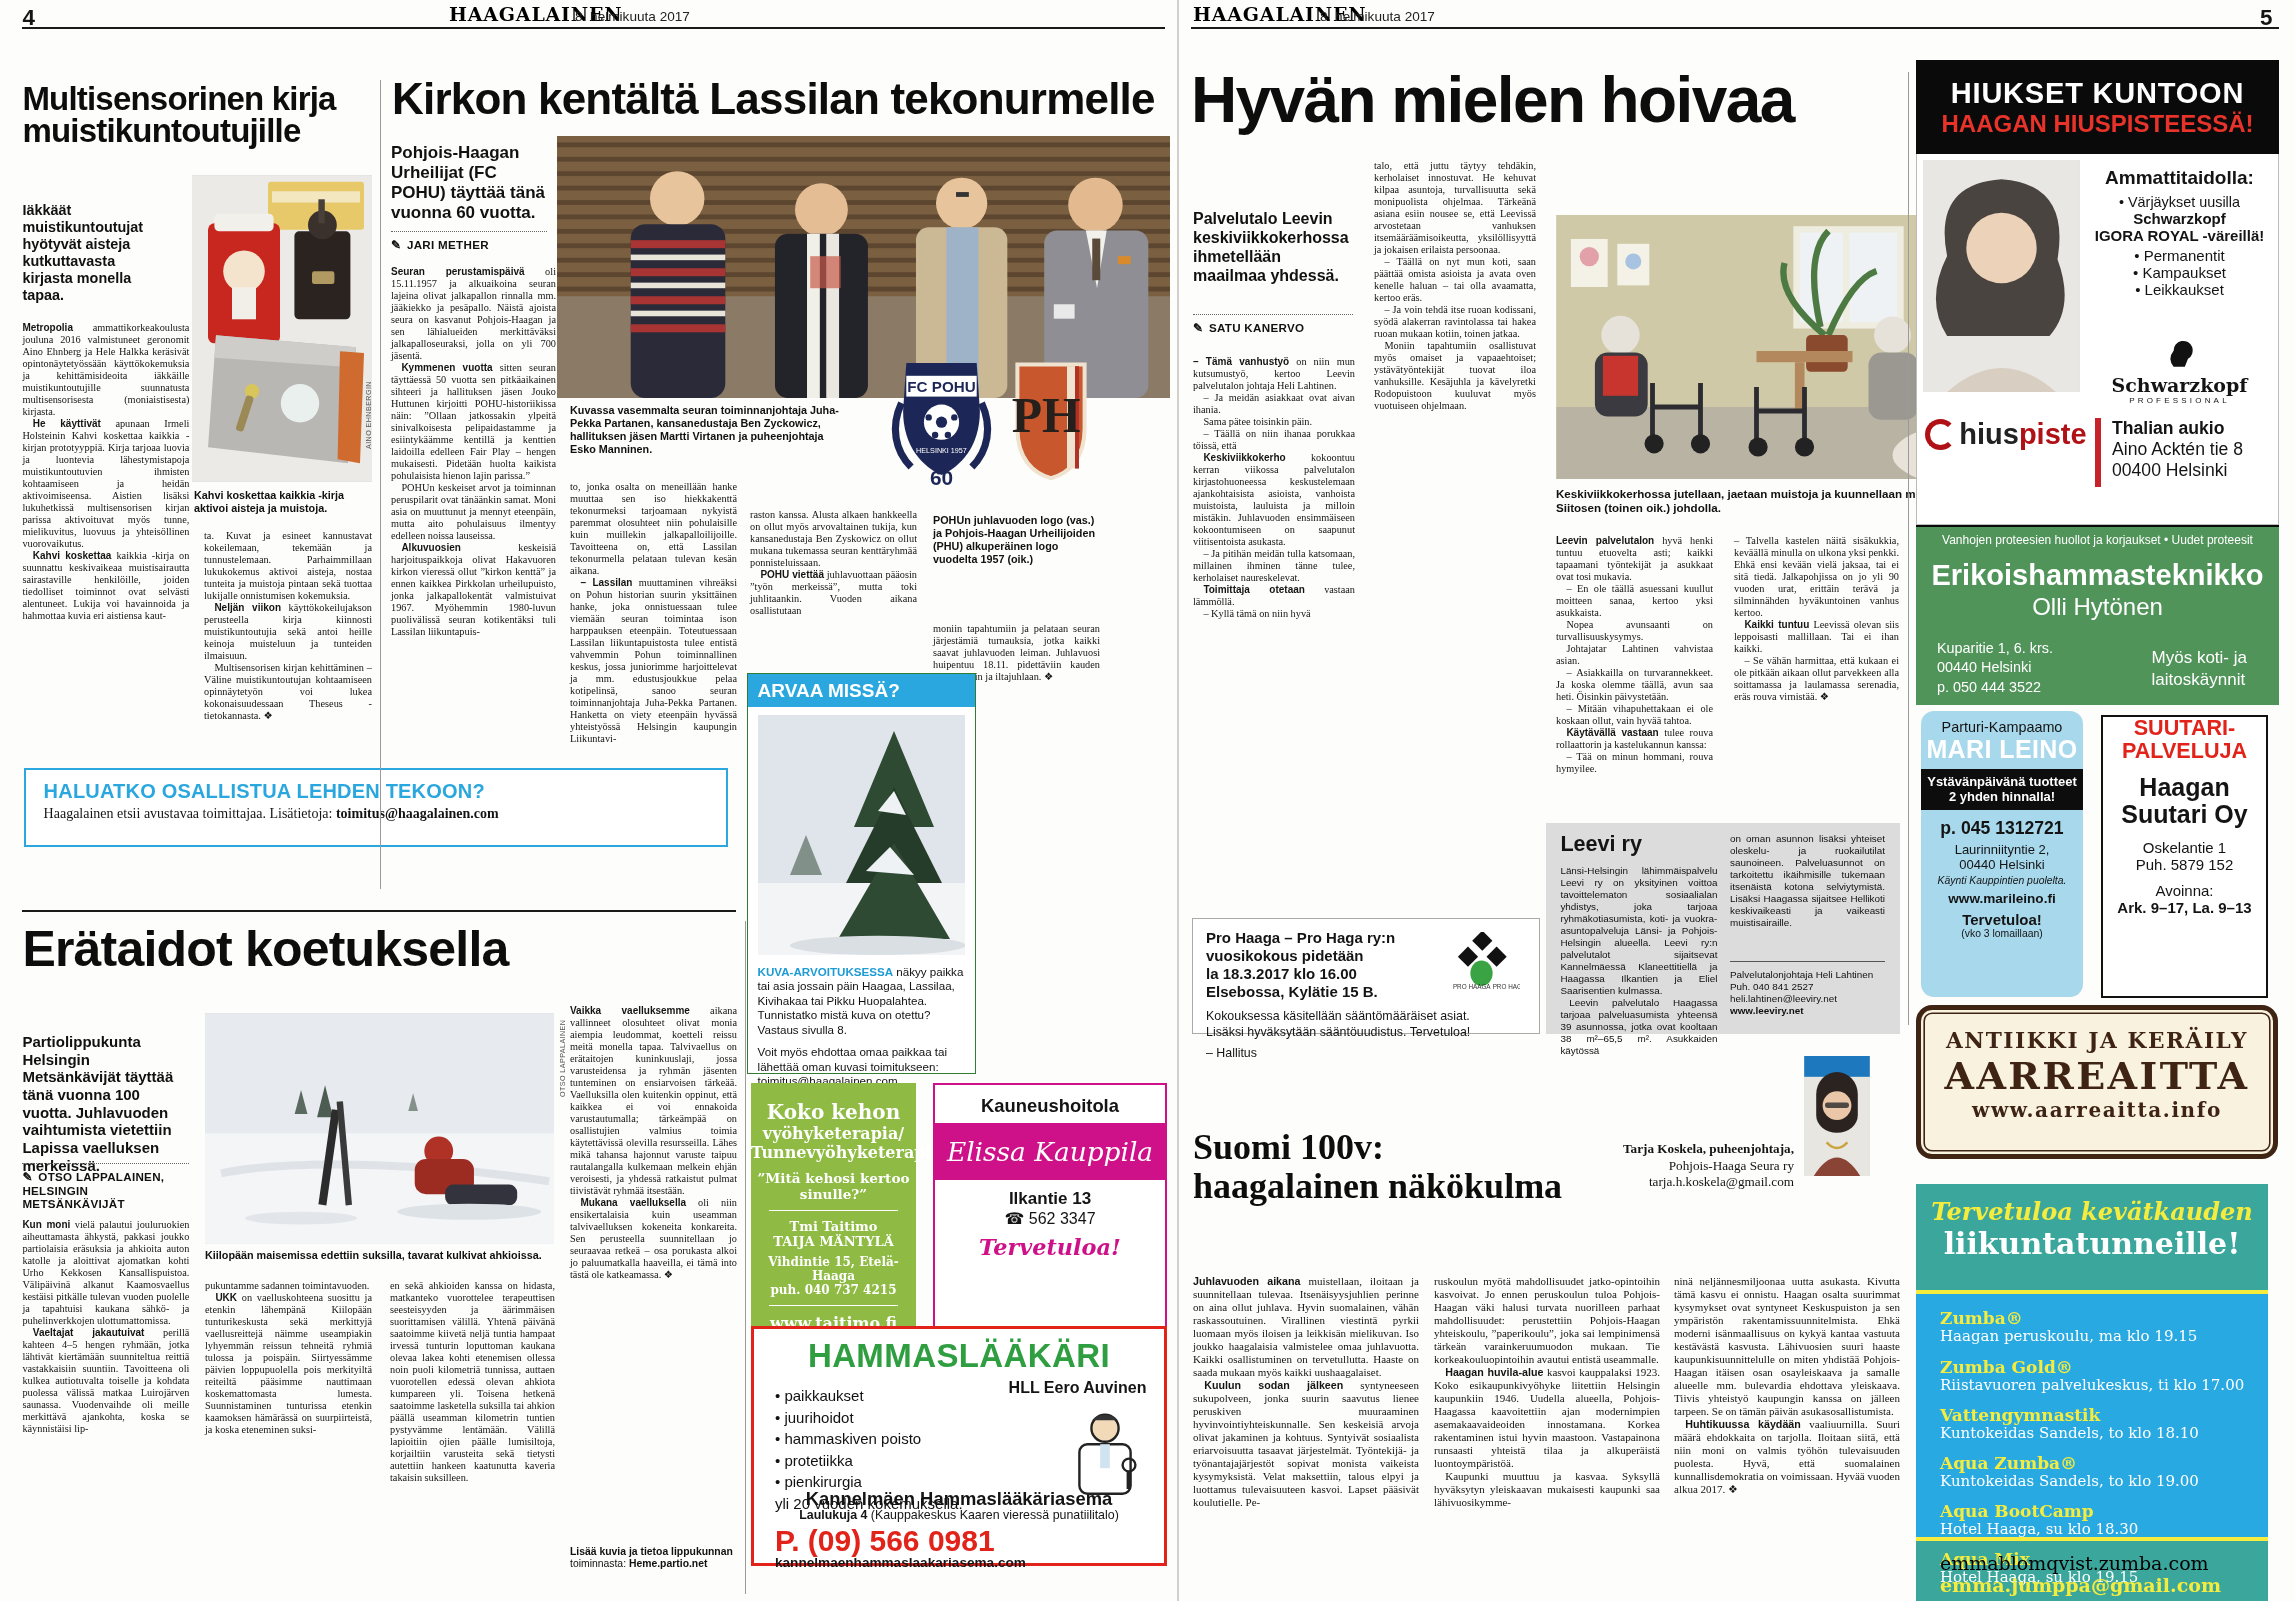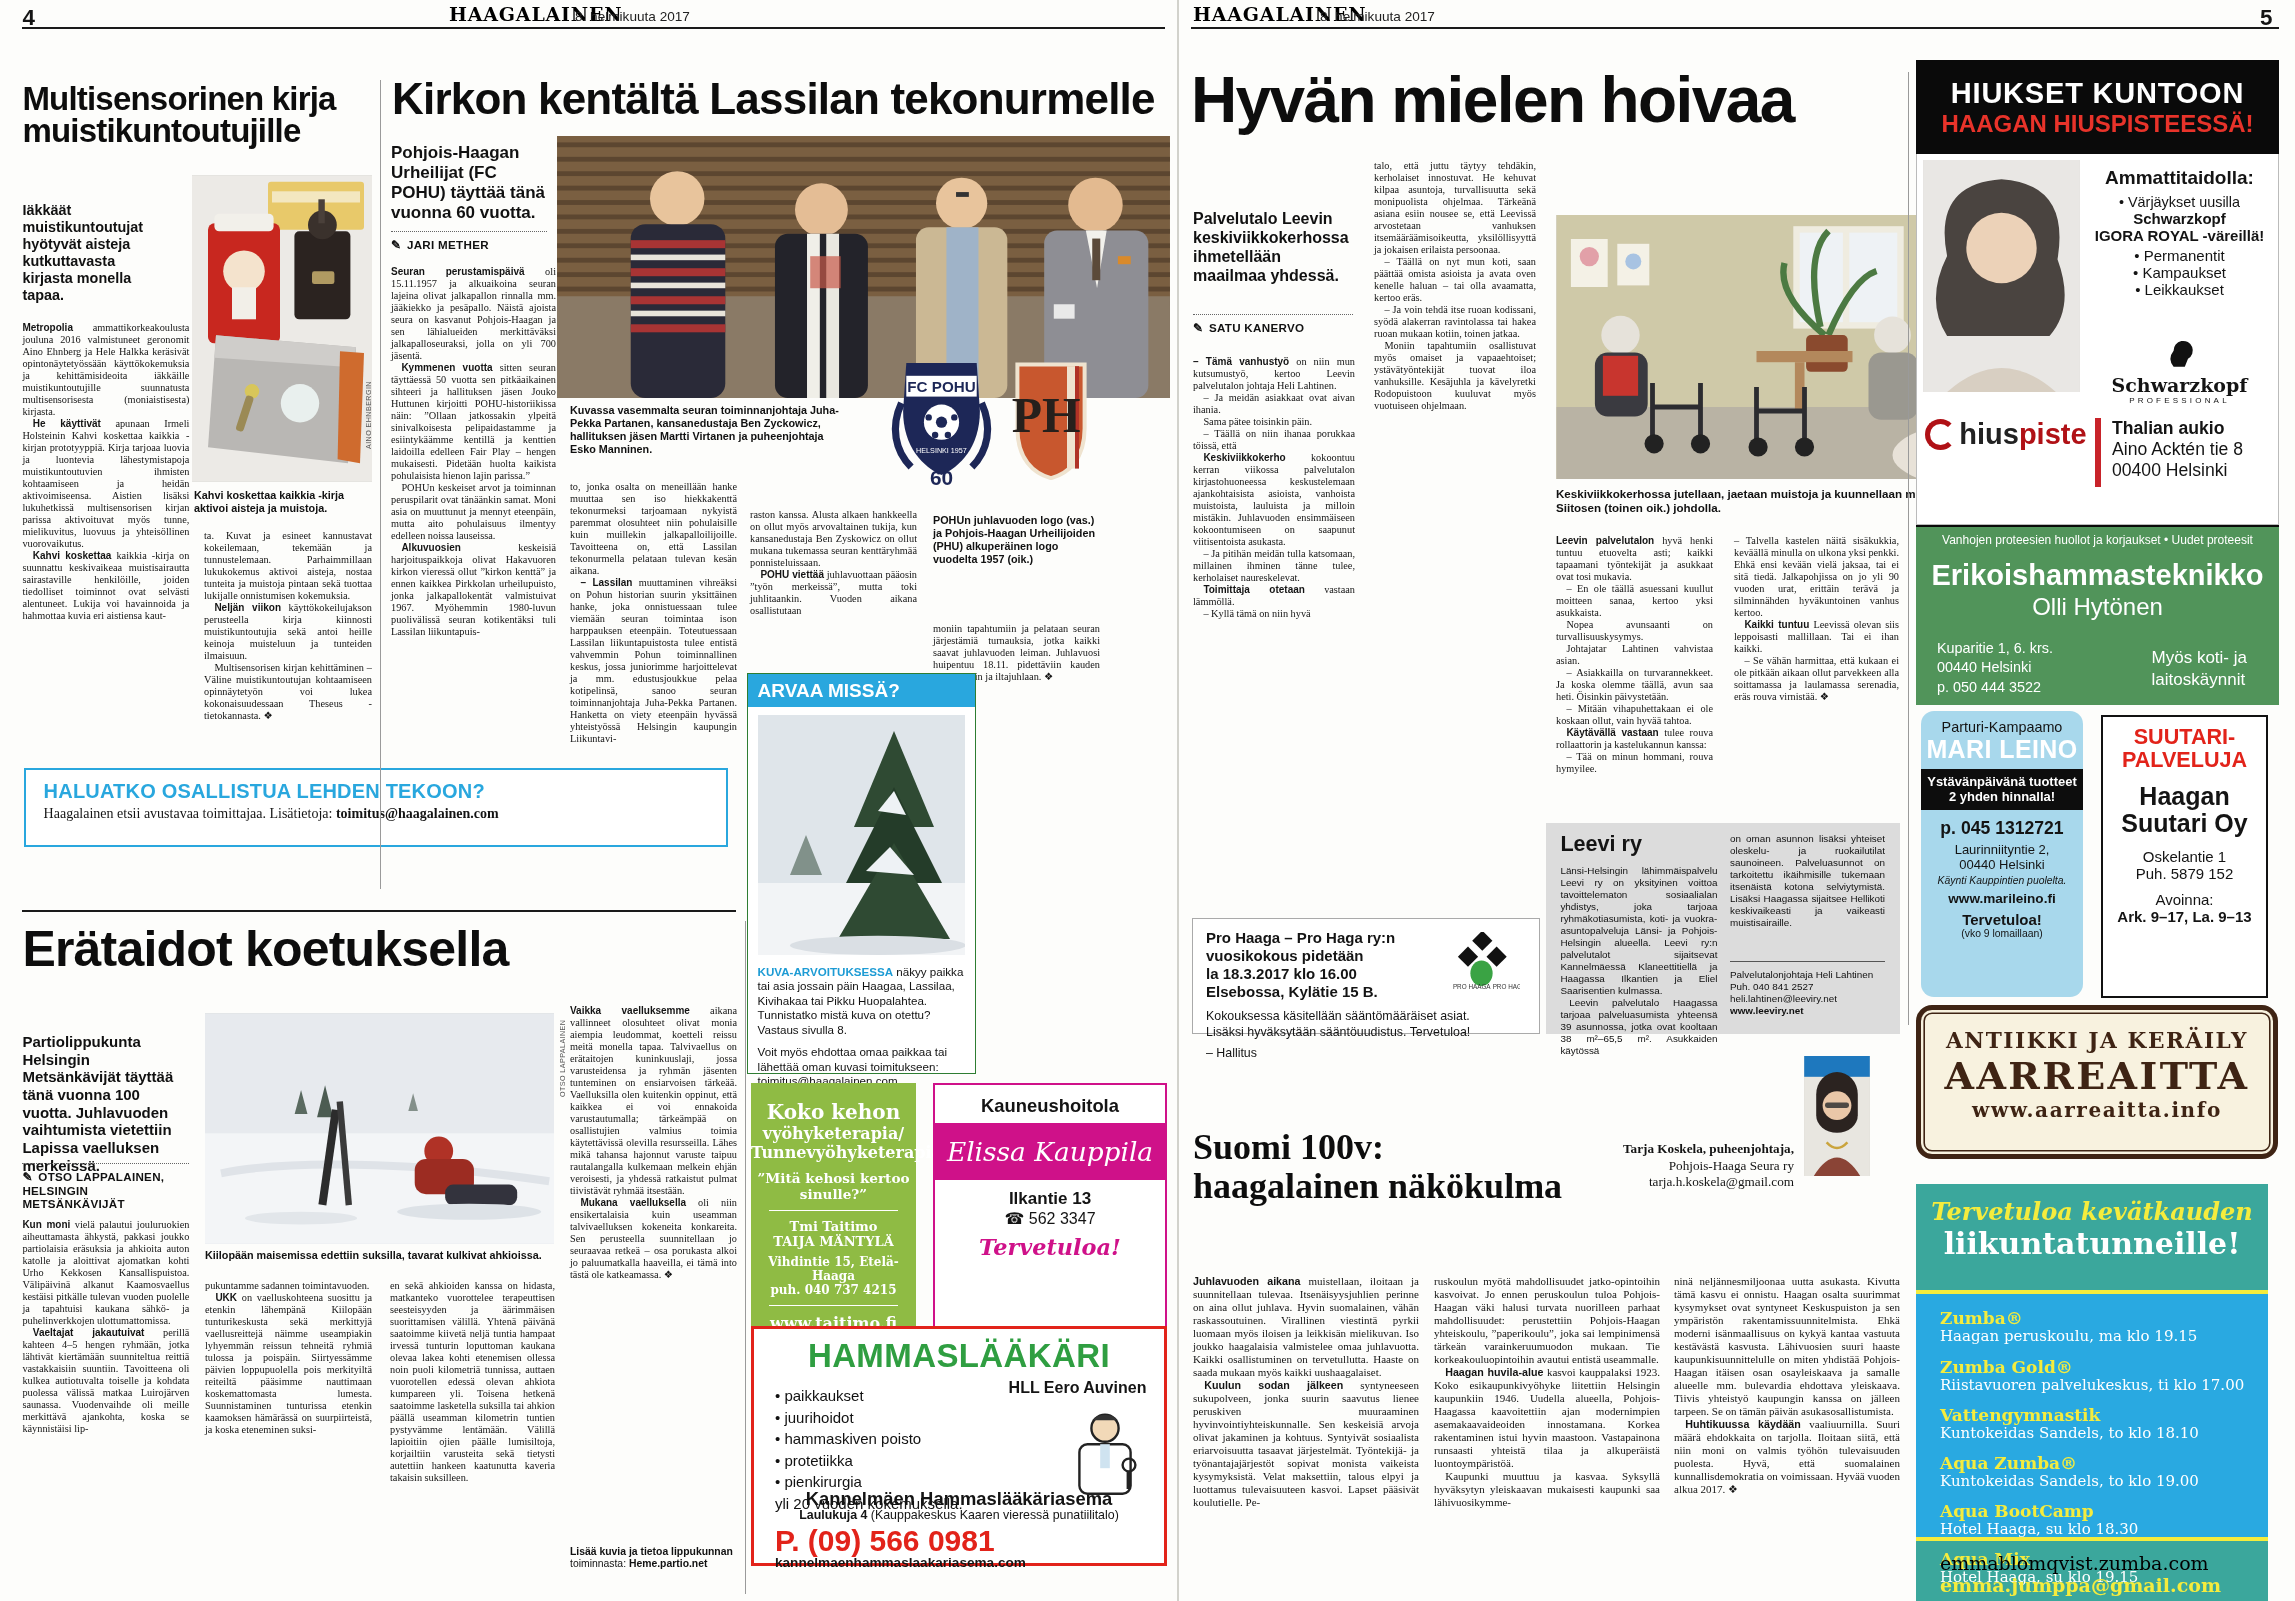--- a/index.html
+++ b/index.html
@@ -604,25 +604,25 @@
     <div class="band" style="margin-top:4.8px;padding:4.8px 1.6px;font-size:13px;line-height:1.2;">
       <div>Ystävänpäivänä tuotteet</div>
       <div>2 yhden hinnalla!</div>
     </div>
     <div style="font-size:17.6px;font-weight:bold;margin-top:8px;">p. 045 1312721</div>
     <div style="font-size:13px;margin-top:3.2px;">Laurinniityntie 2,</div>
     <div style="font-size:13px;">00440 Helsinki</div>
     <div style="font-size:10.4px;font-style:italic;margin-top:3.2px;">Käynti Kauppintien puolelta.</div>
     <div style="font-size:13.6px;font-weight:bold;margin-top:4.8px;">www.marileino.fi</div>
     <div style="font-size:15px;font-weight:bold;margin-top:4.8px;">Tervetuloa!</div>
-    <div style="font-size:10.4px;">(vko 9 lomaillaan)</div>
+    <div style="font-size:10.4px;">(vko 3 lomaillaan)</div>
   </div>
 
   <div class="abs suut" style="left:2101px;top:715px;width:163px;height:279px;">
-    <div style="color:#e2231a;font-weight:bold;font-size:21.6px;line-height:1.05;padding-top:9px;">
+    <div style="color:#e2231a;font-weight:bold;font-size:21.6px;line-height:1.05;padding-top:0;">
       <div>SUUTARI-</div>
       <div>PALVELUJA</div>
     </div>
     <div style="font-weight:bold;font-size:25px;line-height:1.08;padding-top:11.2px;">
       <div>Haagan</div>
       <div>Suutari Oy</div>
     </div>
     <div style="font-size:15px;padding-top:11.2px;">Oskelantie 1</div>
     <div style="font-size:15px;">Puh. 5879 152</div>
     <div style="font-size:15px;padding-top:9.6px;">Avoinna:</div>

